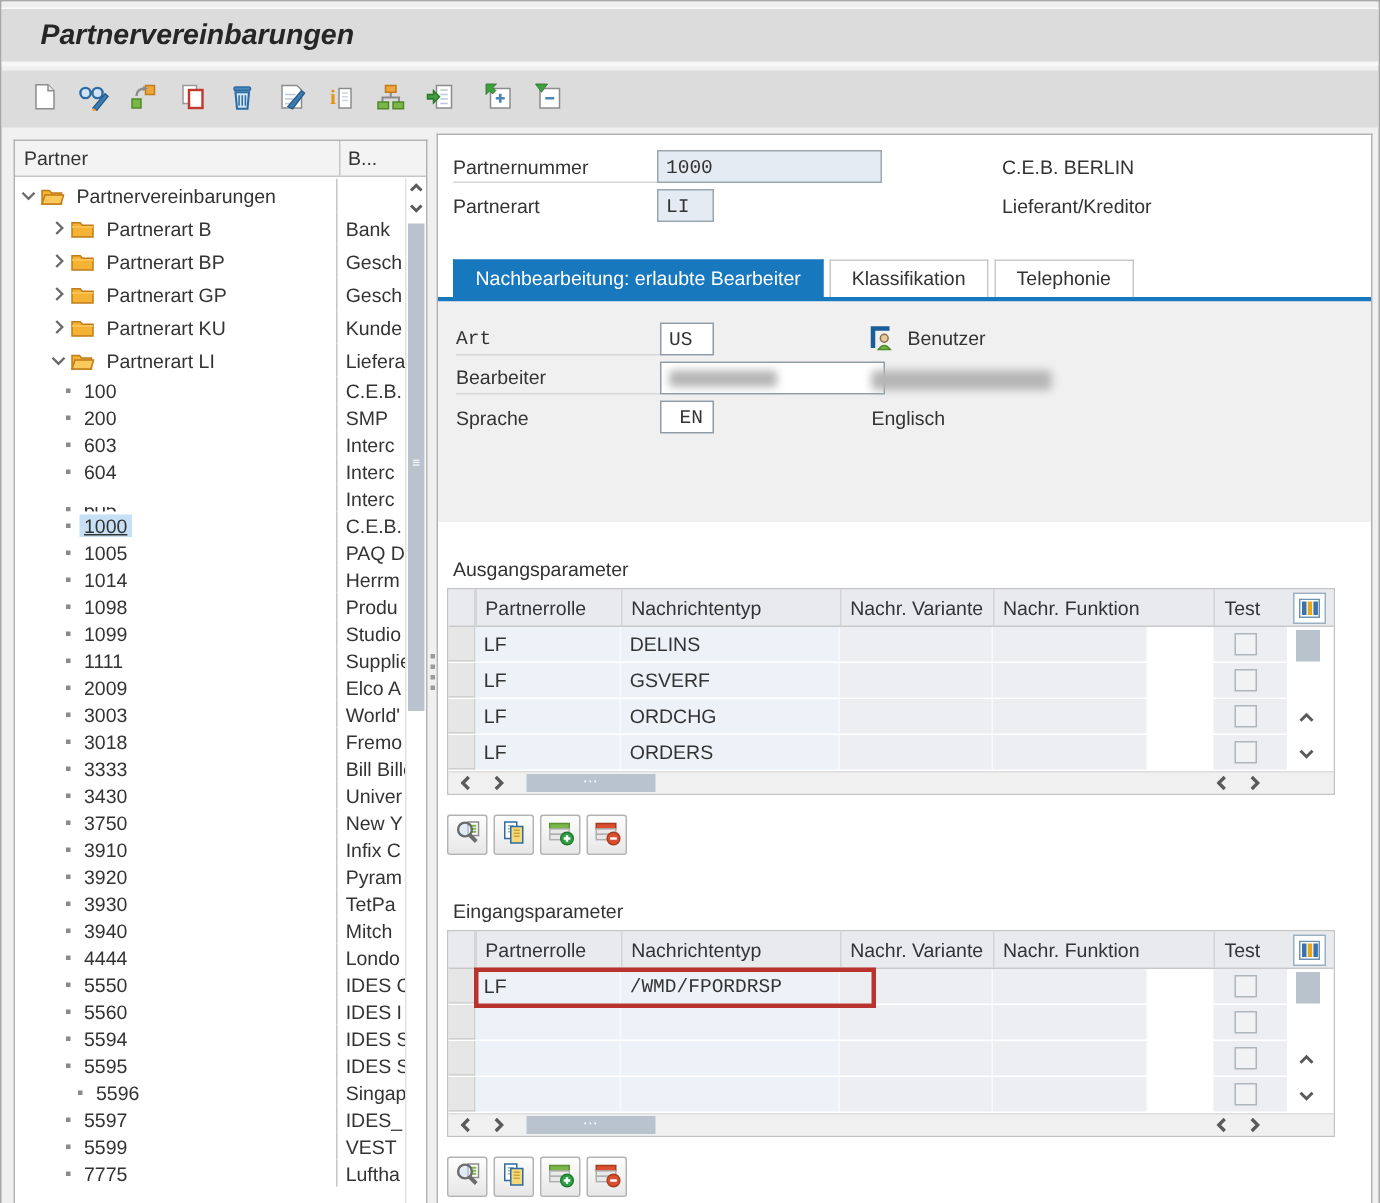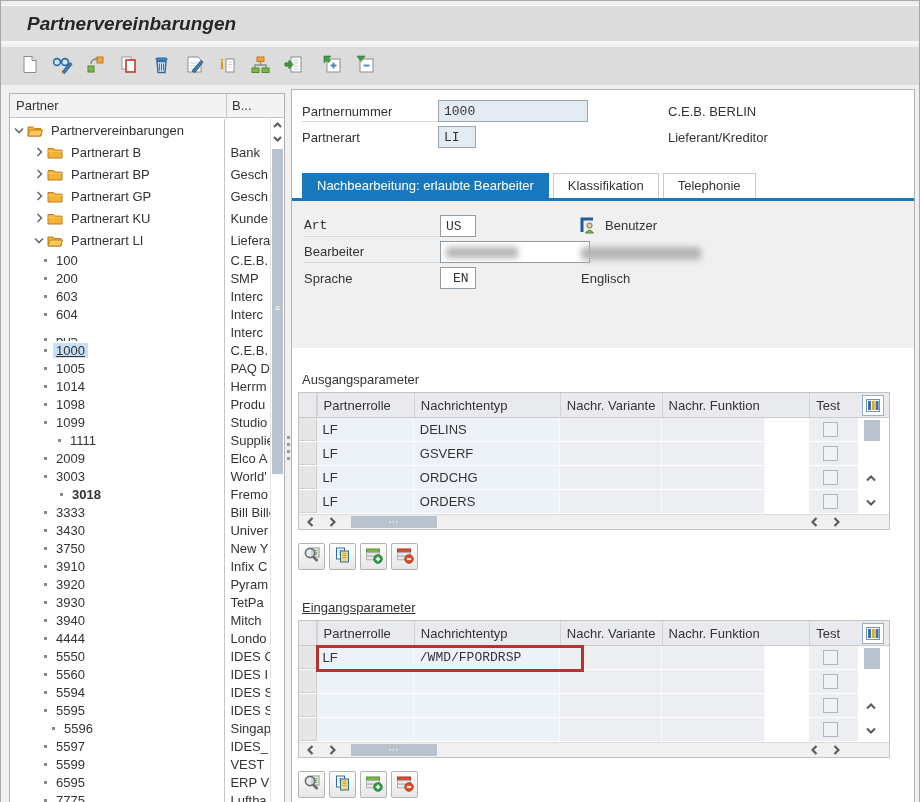--- a/index.html
+++ b/index.html
@@ -402,21 +402,21 @@
       <div class="trow leaf">
         <div class="tcell-main" style="padding-left: 34px;">
           <span class="bullet"></span>
           <span class="tlabel">1099</span>
         </div>
         <div class="tcell-desc">
           <span>Studio</span>
         </div>
       </div>
       <div class="trow leaf">
-        <div class="tcell-main" style="padding-left: 48px;">
+        <div class="tcell-main" style="padding-left: 34px;">
           <span class="bullet"></span>
           <span class="tlabel">1111</span>
         </div>
         <div class="tcell-desc">
           <span>Supplie</span>
         </div>
       </div>
       <div class="trow leaf">
         <div class="tcell-main" style="padding-left: 34px;">
           <span class="bullet"></span>
@@ -429,21 +429,21 @@
       <div class="trow leaf">
         <div class="tcell-main" style="padding-left: 34px;">
           <span class="bullet"></span>
           <span class="tlabel">3003</span>
         </div>
         <div class="tcell-desc">
           <span>World'</span>
         </div>
       </div>
       <div class="trow leaf">
-        <div class="tcell-main" style="padding-left: 50px; font-weight: bold;">
+        <div class="tcell-main" style="padding-left: 34px;">
           <span class="bullet"></span>
           <span class="tlabel">3018</span>
         </div>
         <div class="tcell-desc">
           <span>Fremo</span>
         </div>
       </div>
       <div class="trow leaf">
         <div class="tcell-main" style="padding-left: 34px;">
           <span class="bullet"></span>
@@ -570,29 +570,20 @@
           <span>IDES_</span>
         </div>
       </div>
       <div class="trow leaf">
         <div class="tcell-main" style="padding-left: 34px;">
           <span class="bullet"></span>
           <span class="tlabel">5599</span>
         </div>
         <div class="tcell-desc">
           <span>VEST</span>
-        </div>
-      </div>
-      <div class="trow leaf">
-        <div class="tcell-main" style="padding-left: 34px;">
-          <span class="bullet"></span>
-          <span class="tlabel">6595</span>
-        </div>
-        <div class="tcell-desc">
-          <span>ERP V</span>
         </div>
       </div>
       <div class="trow leaf">
         <div class="tcell-main" style="padding-left: 34px;">
           <span class="bullet"></span>
           <span class="tlabel">7775</span>
         </div>
         <div class="tcell-desc">
           <span>Luftha</span>
         </div>
@@ -799,21 +790,21 @@
         <span><svg width="18" height="18" viewBox="0 0 18 18">
             <rect x="1.5" y="3" width="13" height="3.6" fill="#d8502f" stroke="#a83a1e"></rect>
             <rect x="1.5" y="6.6" width="13" height="3.6" fill="#e9e9e9" stroke="#b0b0b0"></rect>
             <rect x="1.5" y="10.2" width="13" height="3.6" fill="#e9e9e9" stroke="#b0b0b0"></rect>
             <circle cx="13" cy="13" r="4.2" fill="#d8502f" stroke="#a83a1e"></circle>
             <path d="M10.8 13 h4.4" stroke="#fff" stroke-width="1.6"></path>
           </svg></span>
       </button>
     </div>
 
-  <div class="sec-title" style="top:510px;text-decoration:underline;">Eingangsparameter</div>
+  <div class="sec-title" style="top:510px;">Eingangsparameter</div>
   <div class="sap-table" id="tblEingang" style="top:530px;">
       <div class="tbl-hd">
         <div class="cell c-sel"></div>
         <div class="cell c-pr">Partnerrolle</div>
         <div class="cell c-nt">Nachrichtentyp</div>
         <div class="cell c-nv">Nachr. Variante</div>
         <div class="cell c-nf">Nachr. Funktion</div>
         <div class="cell c-test">Test</div>
         <div class="cell c-cfg">
           <button class="cfg-btn">

